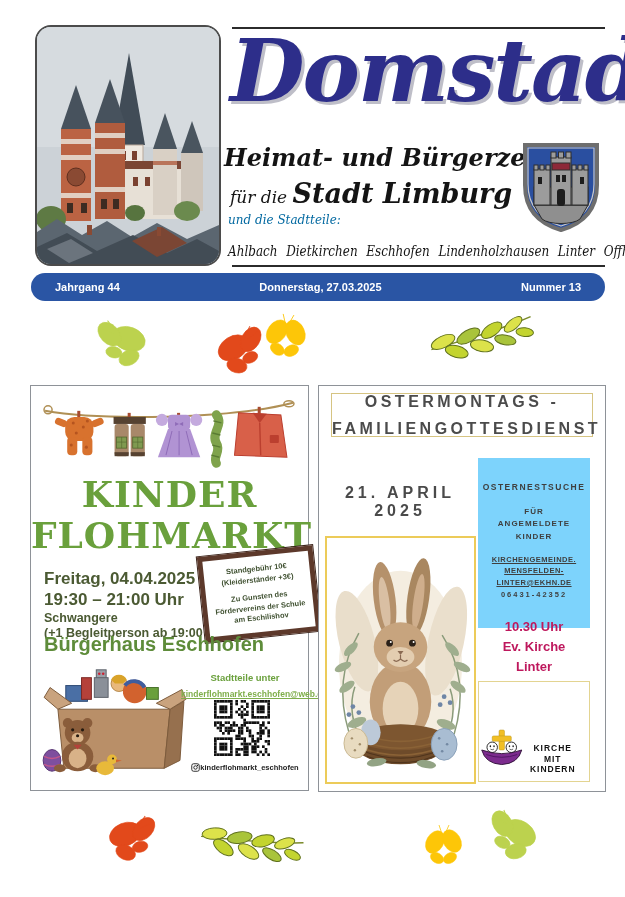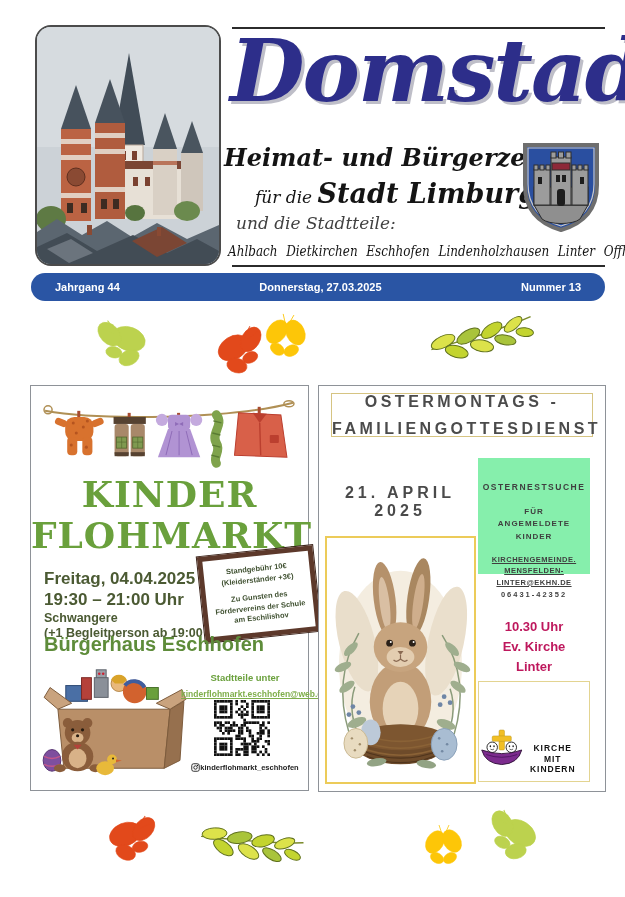--- a/index.html
+++ b/index.html
@@ -16,24 +16,24 @@
   .rule-bottom{top:265px;}
   .title{left:230px;top:26px;width:377px;margin:0;text-align:center;
          font-family:"DejaVu Serif",serif;font-style:italic;font-weight:bold;
          font-size:86px;line-height:1.04;color:#2d2e8a;letter-spacing:-2px;
          text-shadow:3px 3px 0 rgba(125,125,145,.5);}
   .subtitle{left:224px;top:143px;width:288px;text-align:center;white-space:nowrap;
             font-family:"DejaVu Serif",serif;font-style:italic;font-weight:bold;
             font-size:24px;color:#141414;}
   .for-line{left:230px;top:178px;width:280px;text-align:right;white-space:nowrap;color:#141414;
             font-family:"DejaVu Serif",serif;font-style:italic;}
-  .for-small{font-size:17px;margin-left:25px;}
+  .for-small{font-size:17px;}
   .for-big{font-size:27px;font-weight:bold;}
-  .districts-label{left:236px;top:213px;font-family:"DejaVu Serif",serif;font-style:italic;
-            font-size:17px;color:#404040;}
+  .districts-label{left:228px;top:213px;font-family:"DejaVu Serif",serif;font-style:italic;
+            font-size:12px;color:#0369a1;}
   .districts{left:228px;top:242px;white-space:nowrap;font-family:"DejaVu Serif",serif;
             font-style:italic;font-size:15px;color:#141414;word-spacing:6px;
             transform:scaleX(.8);transform-origin:left center;}
   .crest{left:520px;top:139px;width:82px;height:94px;}
 
   .issue-bar{left:31px;top:273px;width:574px;height:28px;border-radius:14px;background:#2a55a4;
              display:flex;align-items:center;justify-content:space-between;box-sizing:border-box;
              padding:0 24px;color:#fff;font-size:11px;font-weight:bold;}
 
   
@@ -74,21 +74,21 @@
 
   
   .og-title{left:12px;top:7px;width:262px;height:44px;border:1.5px solid #d6c482;box-sizing:border-box;
             display:flex;flex-direction:column;justify-content:center;text-align:center;
             color:#4b4b4b;font-weight:bold;font-size:16px;letter-spacing:3.5px;line-height:1.7;}
   .og-date{left:4px;top:98px;width:154px;text-align:center;color:#4a4a4a;font-weight:bold;
            font-size:16px;letter-spacing:4px;}
   .bunny-box{left:6px;top:150px;width:151px;height:248px;border:2px solid #eccb59;box-sizing:border-box;
              overflow:hidden;background:#fff;}
   .bunny-box svg{display:block;width:100%;height:100%;}
-  .og-yellow{left:159px;top:72px;width:112px;height:116px;background:#86efac;box-sizing:border-box;
+  .og-yellow{left:159px;top:72px;width:112px;height:170px;background:#7dd3fc;box-sizing:border-box;
              text-align:center;color:#3f3f3f;font-weight:bold;padding-top:24px;}
   .og-yellow .head{font-size:8.5px;letter-spacing:1.5px;}
   .og-yellow .l{font-size:8px;letter-spacing:1px;line-height:1.55;}
   .og-yellow .grp1{margin-top:14px;}
   .og-yellow .grp2{margin-top:11px;}
   .og-yellow a{color:#3f3f3f;font-size:7.5px;letter-spacing:.5px;text-decoration:underline;
                display:block;line-height:1.5;font-weight:bold;}
   .og-yellow .phone{font-size:7.5px;letter-spacing:2px;margin-top:2px;}
   .og-time{left:159px;top:231px;width:112px;text-align:center;color:#be185d;font-weight:bold;
            font-size:13px;line-height:1.55;}

